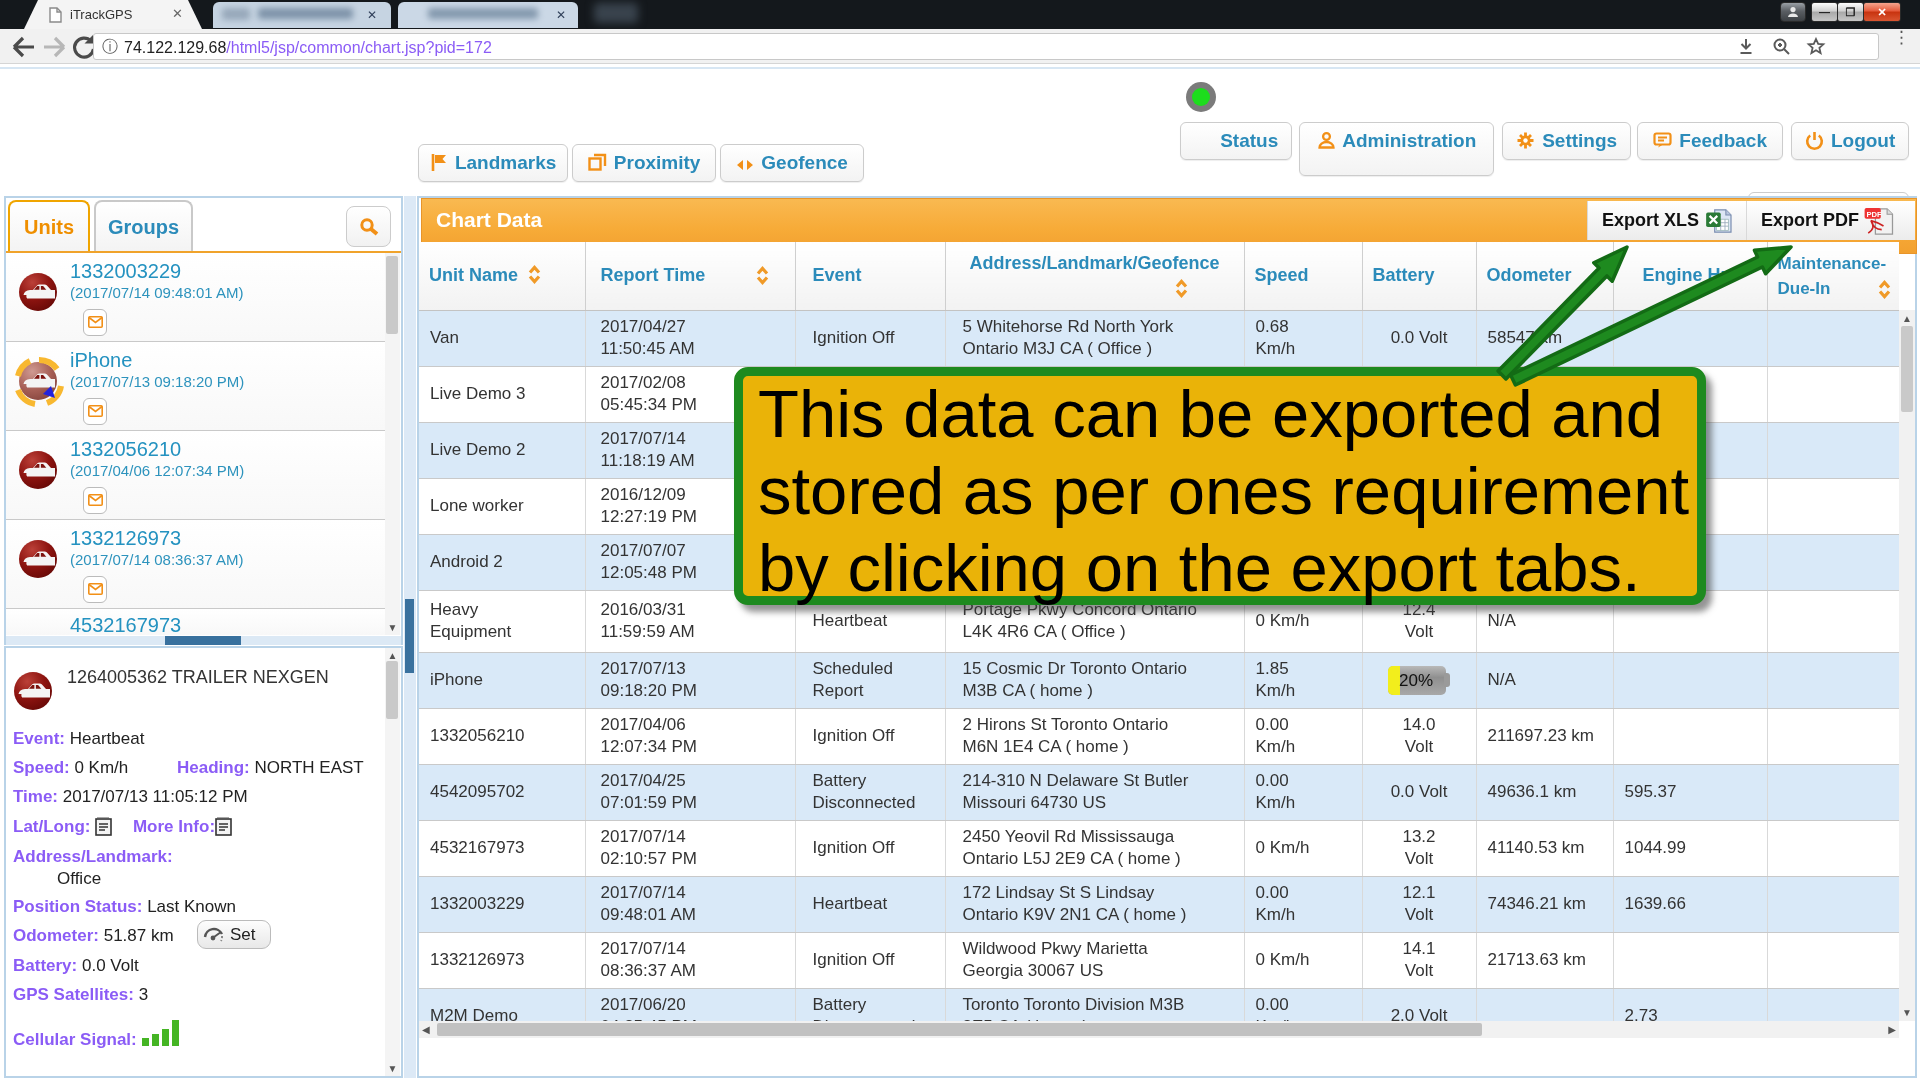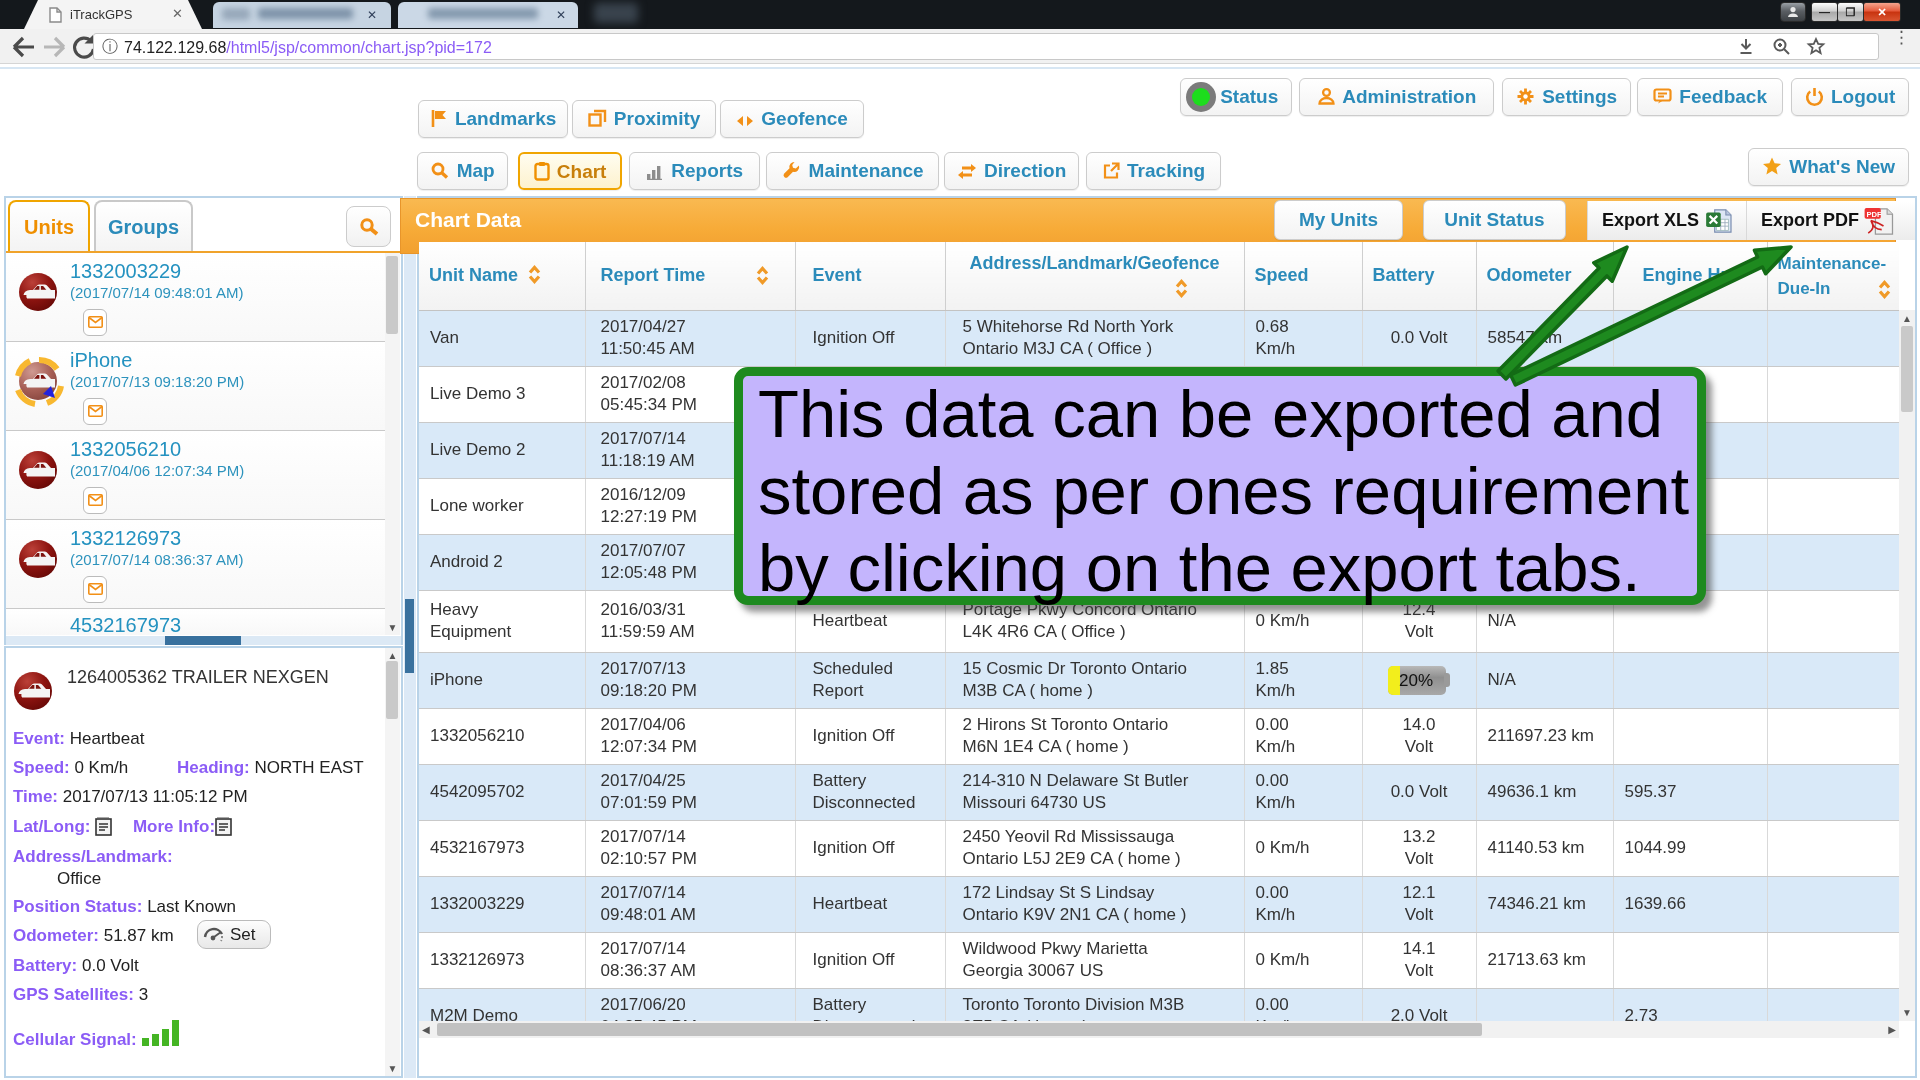--- a/index.html
+++ b/index.html
@@ -17,21 +17,21 @@
   background:linear-gradient(#fdfdfd,#cfcfcf 45%,#a8a8a8 50%,#c6c6c6); margin-left:-1px;
   text-align:center; font-size:11px; line-height:18px; color:#222; font-weight:bold; vertical-align:top;}
 .wbtn.close { background:linear-gradient(#f5a58e,#e4593a 45%,#c8330f 50%,#d95531); color:#fff; width:38px;}
 #toolbar { left:0; top:29px; width:1920px; height:35px; background:#f1f1f1; border-bottom:1px solid #d5d5d5; }
 #urlbar { left:93px; top:33px; width:1786px; height:27px; background:#fff; border:1px solid #c8c8c8; border-radius:3px; }
 .tbico { color:#5a5a5a; }
 
 
 .btn { position:absolute; background:linear-gradient(#ffffff,#f3f3f3); border:1px solid #cccccc;
   border-radius:6px; color:#2b8bba; font-weight:bold; font-size:19px; text-align:center;
-  box-shadow:0 1px 1px rgba(0,0,0,0.07); white-space:nowrap; }
+  box-shadow:0 1px 1px rgba(0,0,0,0.07); white-space:nowrap;margin-top:44px; }
 .nic { vertical-align:-3px; margin-right:2px; }
 
 
 .lpanel { background:#fff; border:2px solid #b9d3e8; }
 .ltab { position:absolute; top:200px; height:53px; border-radius:8px 8px 0 0; font-weight:bold; font-size:20px;
   text-align:center; background:linear-gradient(#ffffff,#f3f3f3); line-height:50px; }
 #unitstabs-line { left:6px; top:251px; width:395px; height:2px; background:#f0a32b; }
 .uitem { position:absolute; left:6px; width:379px; height:89px; border-bottom:1px solid #c9c9c9; background:linear-gradient(#ffffff,#f8f8f8); }
 .uname { position:absolute; left:64px; top:7px; color:#2492c0; font-size:20px; }
 .utime { position:absolute; left:64px; top:31px; color:#2d93bd; font-size:15px; }
@@ -43,37 +43,37 @@
 .scroll-v { position:absolute; width:15px; background:#f4f4f4; }
 .scroll-v .thumb { position:absolute; left:1px; width:12px; background:#c9c9c9; border-radius:2px;}
 .arr { position:absolute; font-size:10px; color:#555; width:100%; text-align:center; }
 
 
 .dline { position:absolute; left:13px; font-size:17px; color:#222; }
 .dline b { color:#8b5cf6; }
 
 
 #mainpanel { left:417px; top:196px; width:1500px; height:882px; background:#fff; border:2px solid #b9d3e8; }
-#cdbar { left:400px; top:198px; width:1496px; height:56px;
+#cdbar { left:421px; top:198px; width:1496px; height:56px;
   background:linear-gradient(#f9b951 0%, #f7ab38 55%, #f2a02f 100%); border:1px solid #e8952a; }
 #cdbar .title { position:absolute; left:14px; top:9px; color:#fff; font-weight:bold; font-size:21px; }
 .expbtn { position:absolute; height:39px; background:linear-gradient(#ffffff,#ececec); border-left:1px solid #d9d9d9;
   color:#111; font-weight:bold; font-size:18px; }
 #gridwrap { position:absolute; left:419px; top:242px; width:1480px; height:779px; overflow:hidden; }
 table#grid { border-collapse:collapse; table-layout:fixed; width:1480px; font-size:17px; color:#333; }
 #grid th { background:linear-gradient(#ffffff,#f2f2f2); color:#2b8bba; font-size:18px; font-weight:bold;
   border-right:1px solid #cfcfcf; border-bottom:1px solid #c3c3c3; height:68px; padding:2px 10px; }
 #grid td { border-right:1px solid #d9d9d9; border-bottom:1px solid #c9c9c9; padding:2px 11px; line-height:22px; vertical-align:middle; }
 #grid tr.b td { background:#d9e9f8; }
 #grid td:nth-child(2),#grid th:nth-child(2) { padding-left:15px; }
 #grid td:nth-child(3),#grid th:nth-child(3),#grid td:nth-child(4) { padding-left:17px; }
 .sort { display:inline-block; vertical-align:-3px; }
 
 
-#callout { left:734px; top:367px; width:972px; height:238px; background:#c4b5fd; border:9px solid #1e8a1f; border-radius:14px;
+#callout { left:734px; top:367px; width:972px; height:238px; background:#eab308; border:9px solid #1e8a1f; border-radius:14px;
   box-shadow:6px 7px 6px rgba(60,60,60,0.55); }
 #callout .t { position:absolute; left:15px; top:-1px; font-size:67px; line-height:77px; color:#000; white-space:nowrap; font-family:"Liberation Sans",sans-serif; }
 </style>
 </head>
 <body>
 
 <div class="abs" id="tabbar"></div>
 <div class="abs" id="tab-active">
   <svg class="abs" style="left:25px;top:7px" width="13" height="16" viewBox="0 0 13 16">
       <path d="M1 1 h7 l4 4 v10 h-11 z" fill="#fff" stroke="#8a8a8a" stroke-width="1.4"></path>
@@ -124,21 +124,21 @@
       <rect x="1.5" y="5.5" width="11" height="11" fill="none" stroke="#f29017" stroke-width="2.4"></rect>
       <path d="M6 2 h11 v11" fill="none" stroke="#f29017" stroke-width="2.4"></path>
     </svg> Proximity</div>
 <div class="btn" style="left:720px;top:100px;width:144px;height:38px;line-height:36px;"><svg class="nic" width="18" height="14" viewBox="0 0 18 14">
       <path d="M7 2 v10 l-6 -5 z M11 2 v10 l6 -5 z" fill="#f29017"></path>
     </svg> Geofence</div>
 
 <div class="btn" style="left:1180px;top:78px;width:112px;height:38px;line-height:36px;">&nbsp;&nbsp;&nbsp;&nbsp;&nbsp;Status</div>
 <div class="abs" style="left:1186px;top:82px;width:30px;height:30px;border-radius:50%;background:#7b7b7b;"></div>
 <div class="abs" style="left:1192px;top:88px;width:18px;height:18px;border-radius:50%;background:#1ddd1d;"></div>
-<div class="btn" style="left:1299px;top:78px;width:195px;height:38px;line-height:36px;"><svg class="nic" width="19" height="19" viewBox="0 0 19 19">
+<div class="btn" style="left:1299px;top:78px;width:195px;height:54px;line-height:36px;"><svg class="nic" width="19" height="19" viewBox="0 0 19 19">
       <circle cx="9.5" cy="5.5" r="3.4" fill="none" stroke="#f29017" stroke-width="2.3"></circle>
       <path d="M2.5 16.5 a7 5.5 0 0 1 14 0 z" fill="none" stroke="#f29017" stroke-width="2.3"></path>
     </svg> Administration</div>
 <div class="btn" style="left:1502px;top:78px;width:129px;height:38px;line-height:36px;"><svg class="nic" width="19" height="19" viewBox="0 0 19 19">
       <g fill="#f29017">
         <circle cx="9.5" cy="9.5" r="5"></circle>
         <g stroke="#f29017" stroke-width="2.8">
           <path d="M9.5 1.5 v16 M1.5 9.5 h16 M4 4 l11 11 M15 4 l-11 11"></path>
         </g>
       </g>

